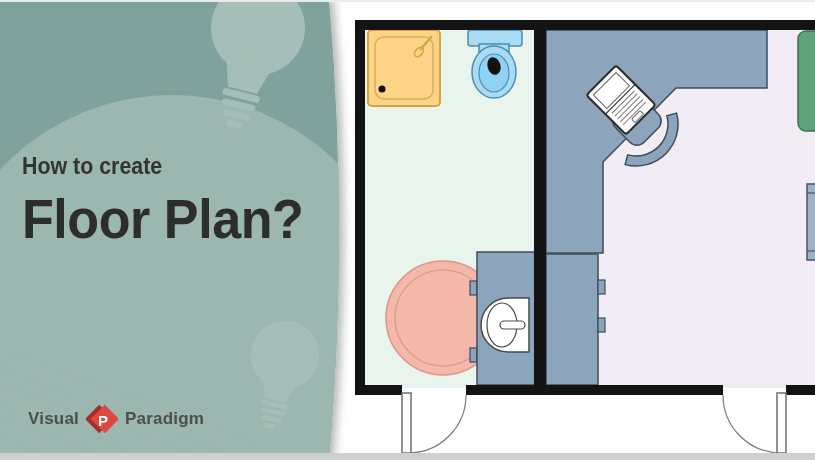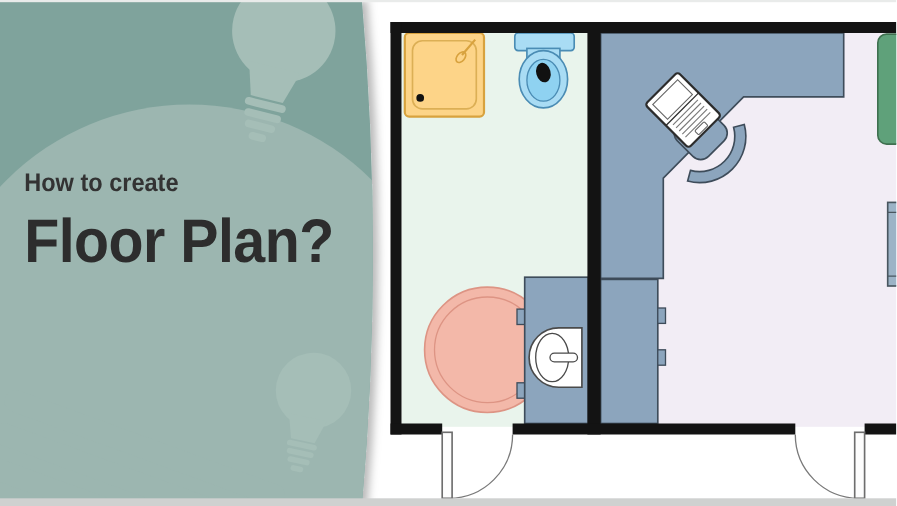--- a/index.html
+++ b/index.html
@@ -157,16 +157,27 @@
       <g>
         <path d="M723,395 A58,58 0 0 0 781,453" fill="#ffffff" stroke="#7a7a7a" stroke-width="1.2"></path>
         <rect x="777" y="393" width="9" height="60" fill="#fdfdfd" stroke="#6e6e6e" stroke-width="1.5"></rect>
       </g>
     </g>
   </svg>
 
   <div class="eyebrow">How to create</div>
   <div class="title">Floor Plan?</div>
 
+  <div class="brand-row">
+    <span class="brand-word">Visual</span>
+    <svg width="32" height="32" viewBox="0 0 32 32">
+      <g transform="rotate(45 16 16)">
+        <rect x="4" y="8" width="20" height="20" fill="#a32f2c"></rect>
+        <rect x="8" y="4" width="20" height="20" fill="#dd4840"></rect>
+      </g>
+      <text x="17" y="22.5" text-anchor="middle" font-family="Liberation Sans, sans-serif" font-size="15" font-weight="bold" fill="#ffffff">P</text>
+    </svg>
+    <span class="brand-word">Paradigm</span>
+  </div>
 
   <div class="top-strip"></div>
   <div class="bottom-strip"></div>
 </div>
 
 </body></html>

